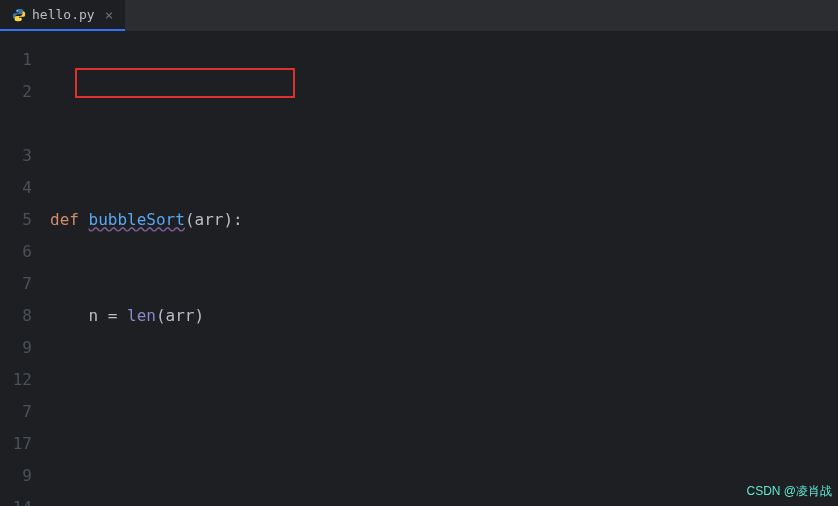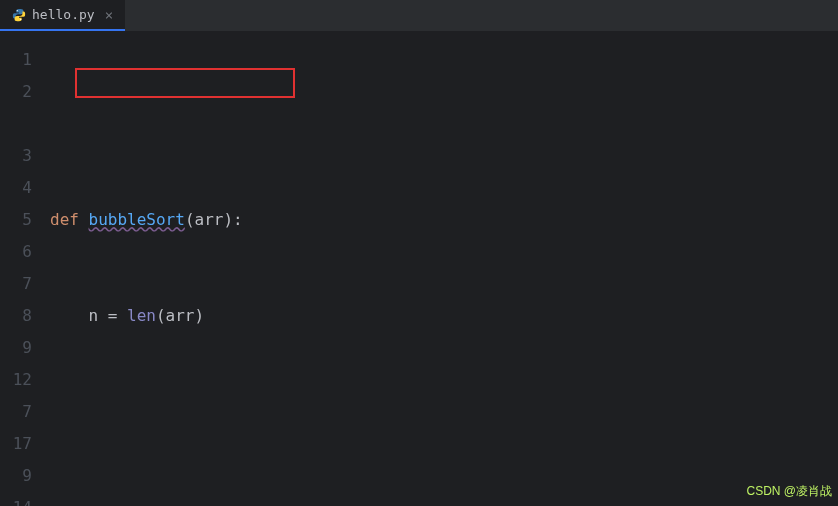--- a/index.html
+++ b/index.html
@@ -89,21 +89,21 @@
     .hint { color: #6f737a; font-size: 13px; }
     .underline-purple {
       text-decoration-line: underline;
       text-decoration-style: wavy;
       text-decoration-color: #7a5b8f;
     }
     .watermark {
       position: absolute;
       right: 6px;
       bottom: 6px;
-      color: #bef264;
+      color: #5eead4;
       font-size: 12px;
       font-family: sans-serif;
     }
   </style>
 </head>
 <body>
 
 <div class="tab-bar">
   <div class="tab">
     <span class="tab-icon">

